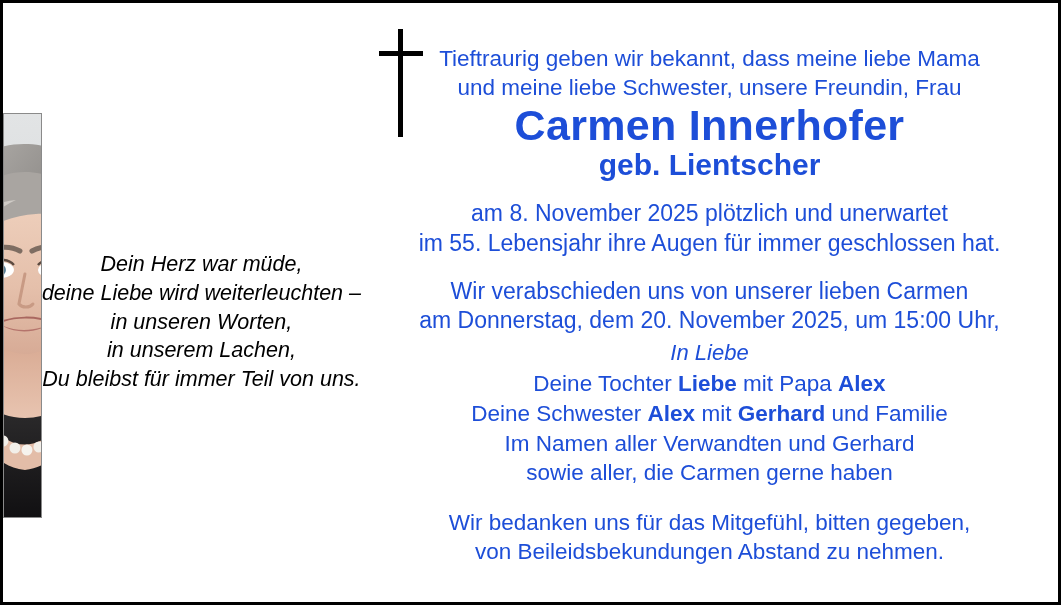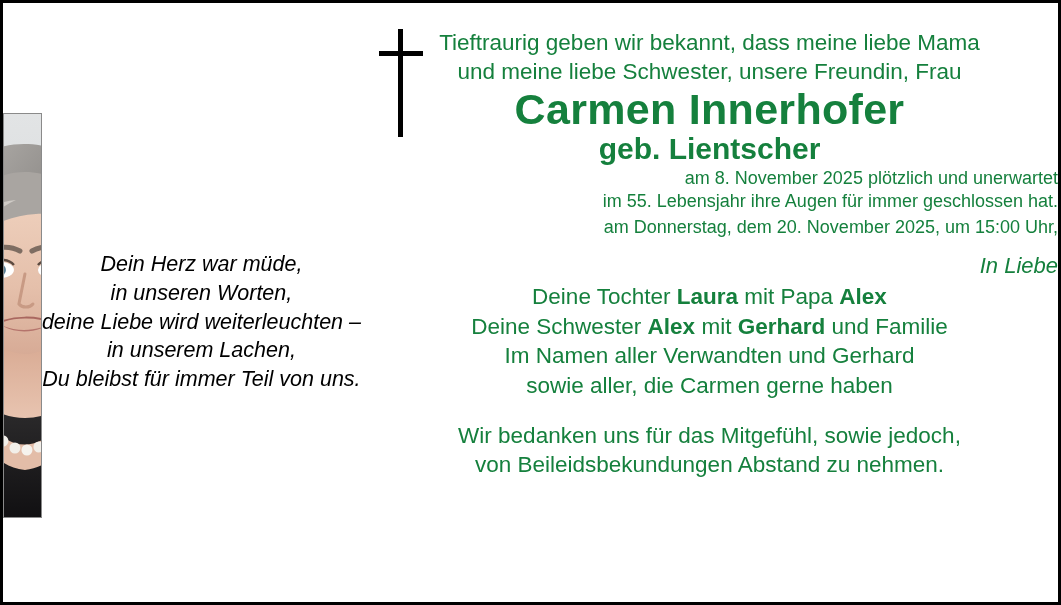--- a/index.html
+++ b/index.html
@@ -55,23 +55,23 @@
     line-height: 1.34;
     color: #000000;
   }
   .verse div {
     white-space: nowrap;
   }
   
   .right-col {
     flex: 1 1 auto;
     position: relative;
-    padding-top: 26px;
+    padding-top: 42px;
     text-align: center;
-    color: #15803d;
+    color: #1d4ed8;
   }
   .cross {
     position: absolute;
     left: 18px;
     top: 26px;
     width: 44px;
     height: 108px;
   }
   .cross .vert {
     position: absolute;
@@ -102,31 +102,29 @@
     letter-spacing: 0.3px;
     margin-top: 0;
     line-height: 1.05;
   }
   .maiden {
     font-size: 30px;
     font-weight: bold;
     line-height: 1.1;
   }
   .block {
-    font-size: 18px;
+    font-size: 23px;
     line-height: 1.3;
-    margin-top: 2px;
-    text-align: right;
+    margin-top: 18px;
   }
   .block div { white-space: nowrap; }
   .inliebe {
     font-style: italic;
     font-size: 22px;
-    margin-top: 14px;
-    text-align: right;
+    margin-top: 4px;
   }
   .family {
     font-size: 22.5px;
     line-height: 1.32;
     margin-top: 3px;
   }
   .family div { white-space: nowrap; }
   .family b { font-weight: bold; }
   .thanks {
     font-size: 22.5px;
@@ -220,22 +218,22 @@
             <circle cx="182" cy="302" r="5.5" fill="#f2efe9"></circle>
           </g>
 
           <path d="M92 292 C96 322 104 342 116 356 L100 360 C88 342 82 318 80 296 Z" fill="#1a1a1b"></path>
           <path d="M186 292 C182 322 174 342 162 356 L178 360 C190 342 196 318 198 296 Z" fill="#1a1a1b"></path>
         </svg>
       </div>
 
       <div class="verse">
         <div>Dein Herz war müde,</div>
+        <div>deine Liebe wird weiterleuchten –</div>
         <div>in unseren Worten,</div>
-        <div>deine Liebe wird weiterleuchten –</div>
         <div>in unserem Lachen,</div>
         <div>Du bleibst für immer Teil von uns.</div>
       </div>
     </div>
 
     <div class="right-col">
 
       <div class="cross">
         <div class="vert"></div>
         <div class="horz"></div>
@@ -248,32 +246,33 @@
 
       <div class="name">Carmen Innerhofer</div>
       <div class="maiden">geb. Lientscher</div>
 
       <div class="block">
         <div>am 8. November 2025 plötzlich und unerwartet</div>
         <div>im 55. Lebensjahr ihre Augen für immer geschlossen hat.</div>
       </div>
 
       <div class="block">
+        <div>Wir verabschieden uns von unserer lieben Carmen</div>
         <div>am Donnerstag, dem 20. November 2025, um 15:00 Uhr,</div>
       </div>
 
       <div class="inliebe">In Liebe</div>
 
       <div class="family">
-        <div>Deine Tochter <b>Laura</b> mit Papa <b>Alex</b></div>
+        <div>Deine Tochter <b>Liebe</b> mit Papa <b>Alex</b></div>
         <div>Deine Schwester <b>Alex</b> mit <b>Gerhard</b> und Familie</div>
         <div>Im Namen aller Verwandten und Gerhard</div>
         <div>sowie aller, die Carmen gerne haben</div>
       </div>
 
       <div class="thanks">
-        <div>Wir bedanken uns für das Mitgefühl, sowie jedoch,</div>
+        <div>Wir bedanken uns für das Mitgefühl, bitten gegeben,</div>
         <div>von Beileidsbekundungen Abstand zu nehmen.</div>
       </div>
 
     </div>
   </div>
 </div>
 
 </body></html>

